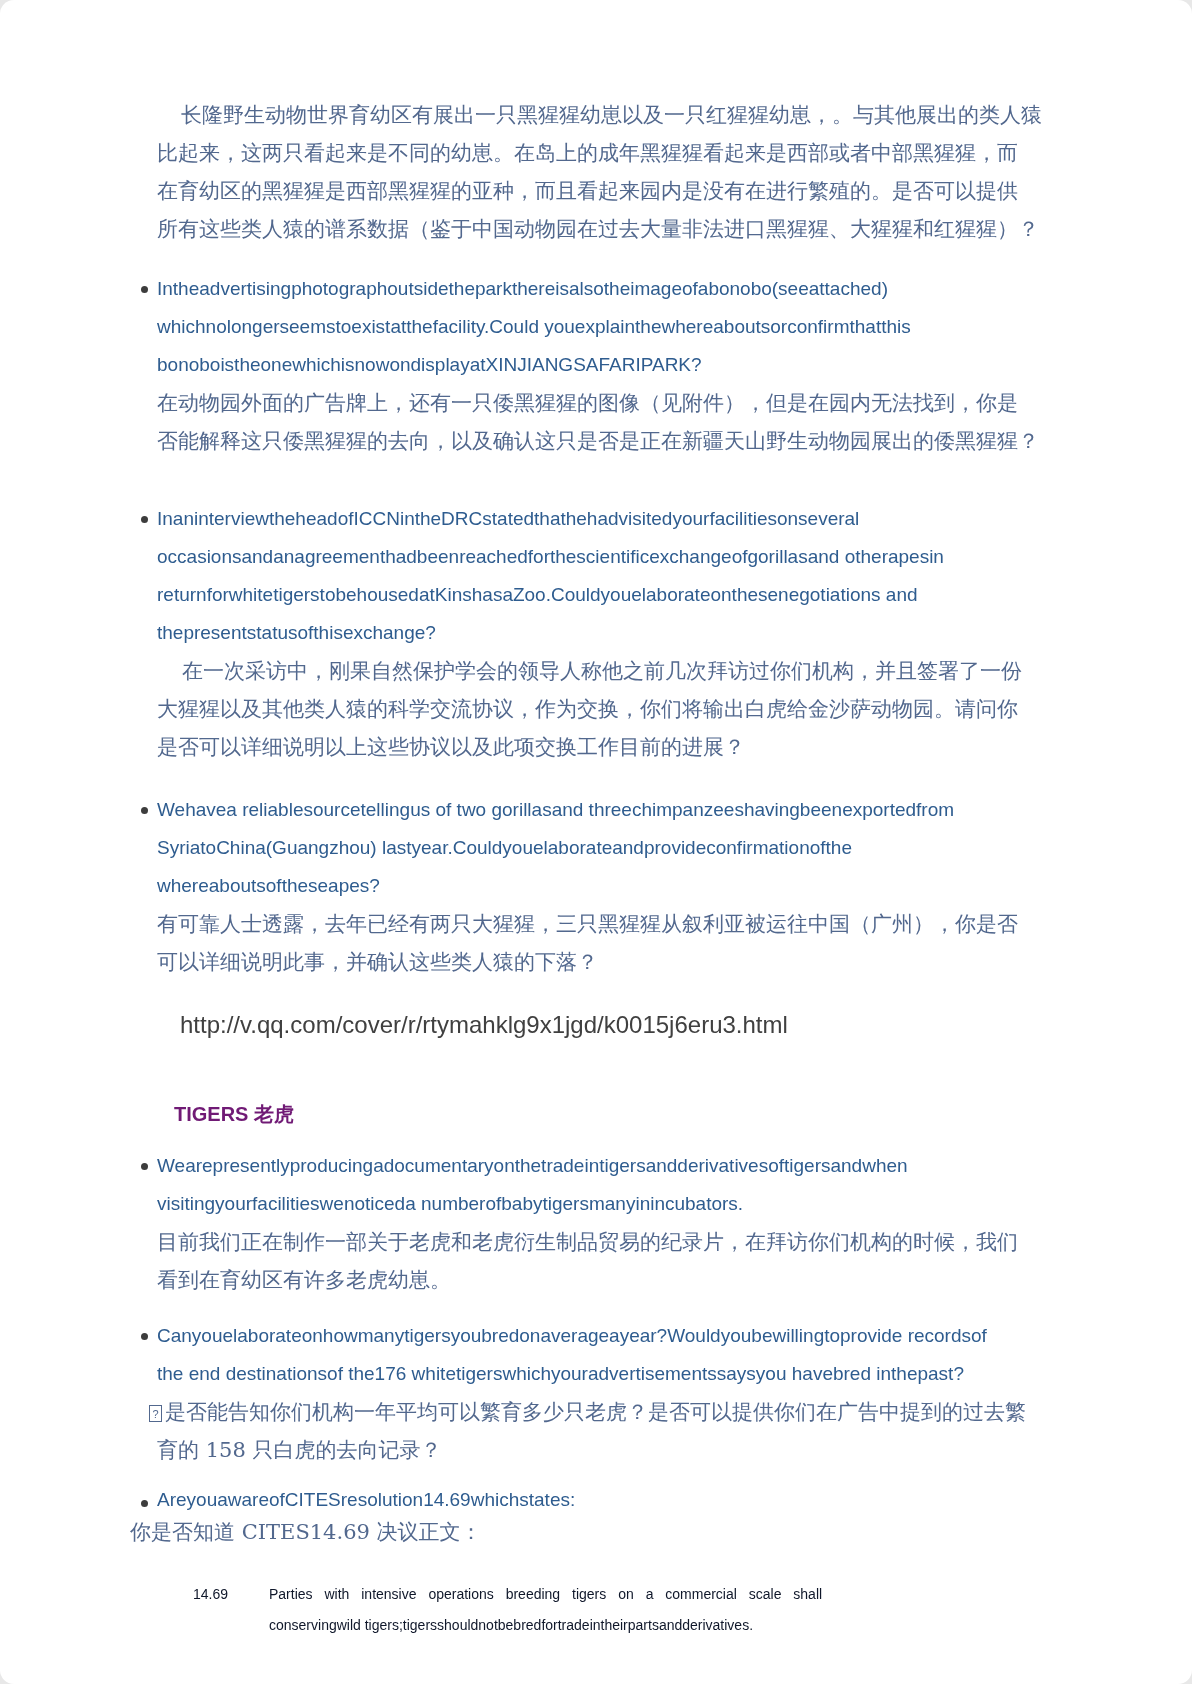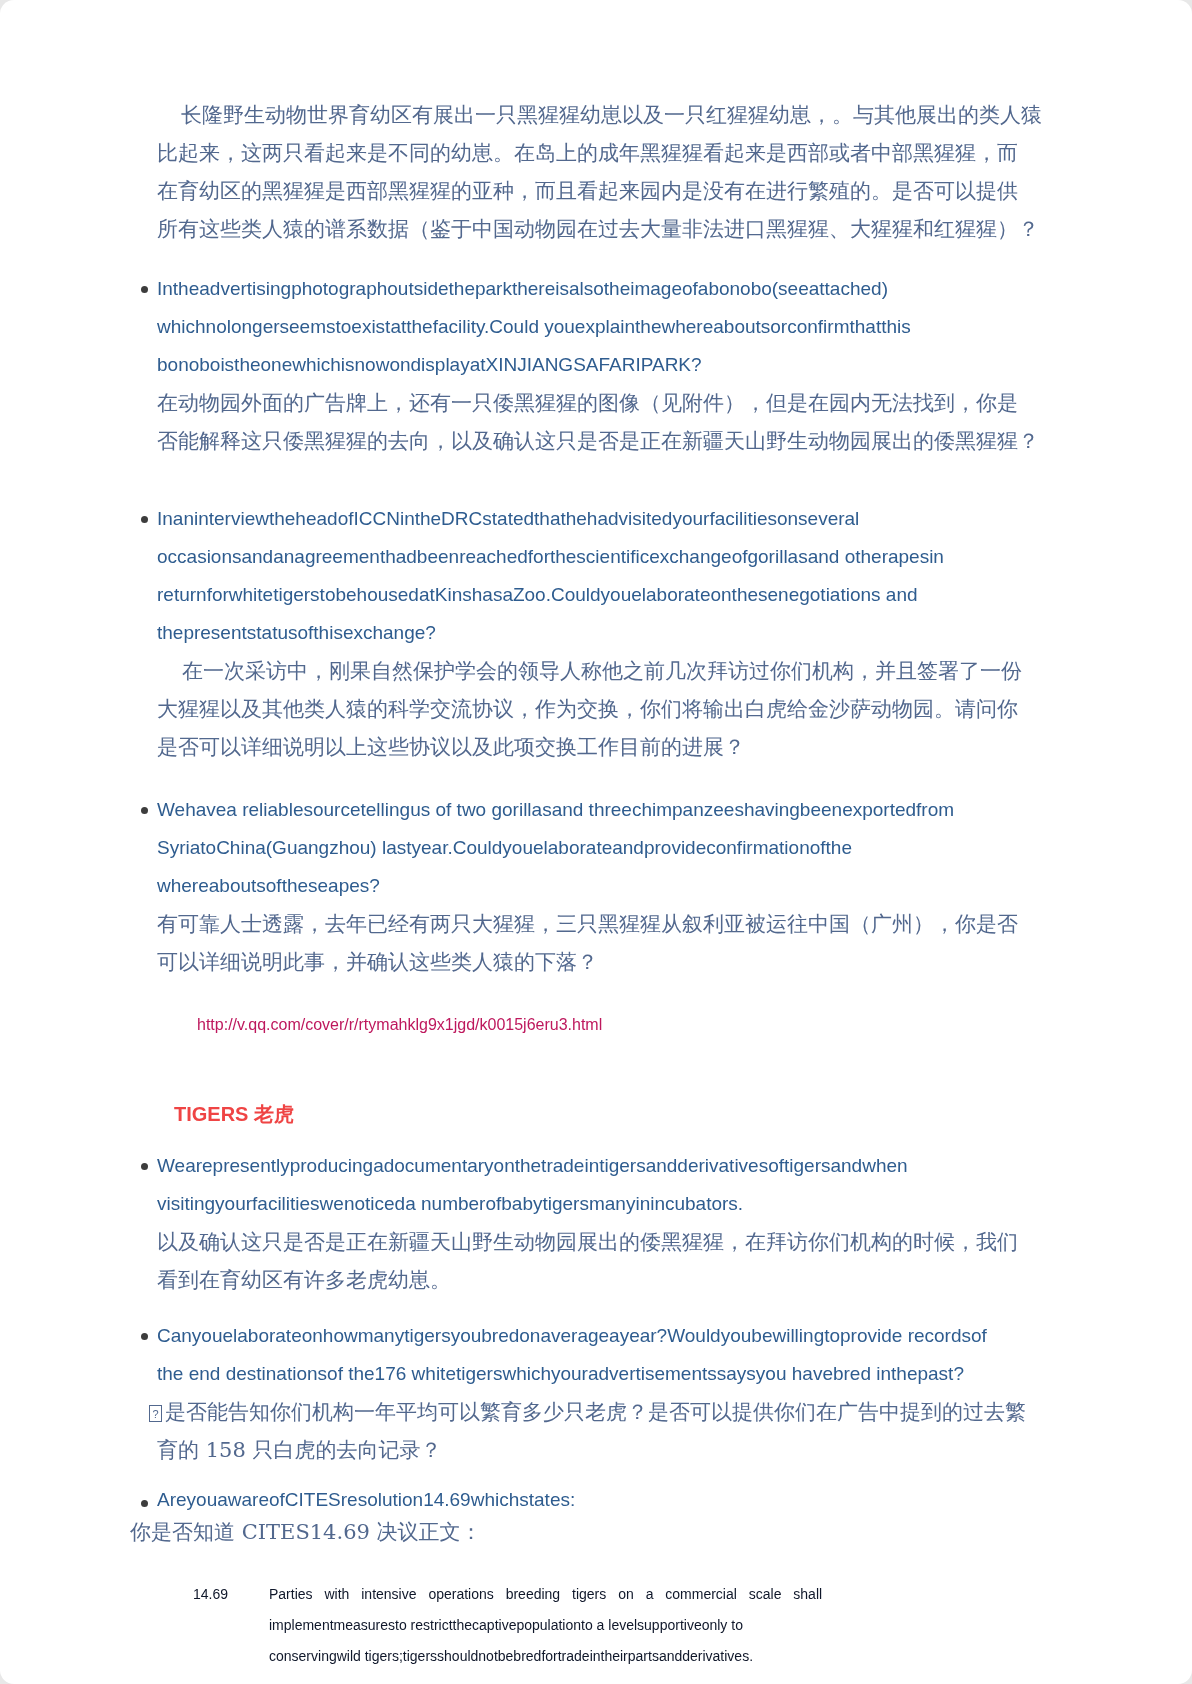--- a/index.html
+++ b/index.html
@@ -41,29 +41,29 @@
   }
   .b1 { margin-bottom:40px; }
   .b2 { margin-bottom:25px; }
   .b3 { margin-bottom:25px; }
   .b4 { margin-bottom:18px; }
   .b5 { margin-bottom:15px; }
 
   .indent-first { text-indent:25px; }
 
   .url-line {
-    margin-left:40px; margin-bottom:55px;
-    font-size:16px; line-height:38px; color:#be185d;
+    margin-left:23px; margin-bottom:55px;
+    font-size:24px; line-height:38px; color:#404040;
     font-family:"Liberation Sans",sans-serif;
   }
 
   .section-heading {
     margin-left:17px; margin-bottom:18px;
     font-size:20px; line-height:30px; font-weight:bold;
-    color:#ef4444;
+    color:#701a75;
     font-family:"Liberation Sans",sans-serif;
   }
 
   .zh-line { line-height:38px; }
   .outdent { margin-left:-8px; }
   .tofu {
     display:inline-block;
     width:13px; height:17px;
     border:1px solid #52688e;
     font-size:11px; line-height:17px;
@@ -128,21 +128,21 @@
   </div>
 
   <div class="url-line">http://v.qq.com/cover/r/rtymahklg9x1jgd/k0015j6eru3.html</div>
 
   <div class="section-heading">TIGERS 老虎</div>
 
   <div class="bullet b4">
     <span class="dot"></span>
     <div class="en lines">Wearepresentlyproducingadocumentaryonthetradeintigersandderivativesoftigersandwhen
 visitingyourfacilitieswenoticeda numberofbabytigersmanyinincubators.</div>
-    <div class="zh lines">以及确认这只是否是正在新疆天山野生动物园展出的倭黑猩猩，在拜访你们机构的时候，我们
+    <div class="zh lines">目前我们正在制作一部关于老虎和老虎衍生制品贸易的纪录片，在拜访你们机构的时候，我们
 看到在育幼区有许多老虎幼崽。</div>
   </div>
 
   <div class="bullet b5">
     <span class="dot"></span>
     <div class="en lines">Canyouelaborateonhowmanytigersyoubredonaverageayear?Wouldyoubewillingtoprovide recordsof
 the end destinationsof the176 whitetigerswhichyouradvertisementssaysyou havebred inthepast?</div>
     <div class="zh">
       <div class="zh-line outdent">
         <span class="tofu">?</span><span>是否能告知你们机构一年平均可以繁育多少只老虎？是否可以提供你们在广告中提到的过去繁</span>
@@ -154,18 +154,17 @@
   <div class="bullet b6">
     <span class="dot"></span>
     <div class="en en-line">AreyouawareofCITESresolution14.69whichstates:</div>
     <div class="zh zh-left">你是否知道 CITES14.69 决议正文：</div>
   </div>
 
   <div class="quote">
     <div class="q-num">14.69</div>
     <div>
       <div class="q-line-1">Parties with intensive operations breeding tigers on a commercial scale shall</div>
-      <div>implementmeasuresto restrictthecaptivepopulationto a levelsupportiveonly to</div>
       <div>conservingwild tigers;tigersshouldnotbebredfortradeintheirpartsandderivatives.</div>
     </div>
   </div>
 
 </div>
 
 </body></html>

